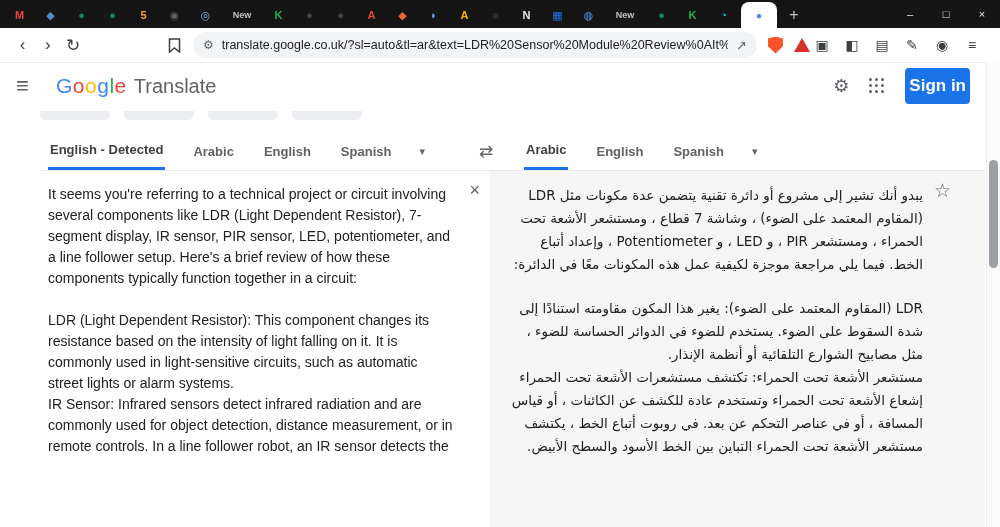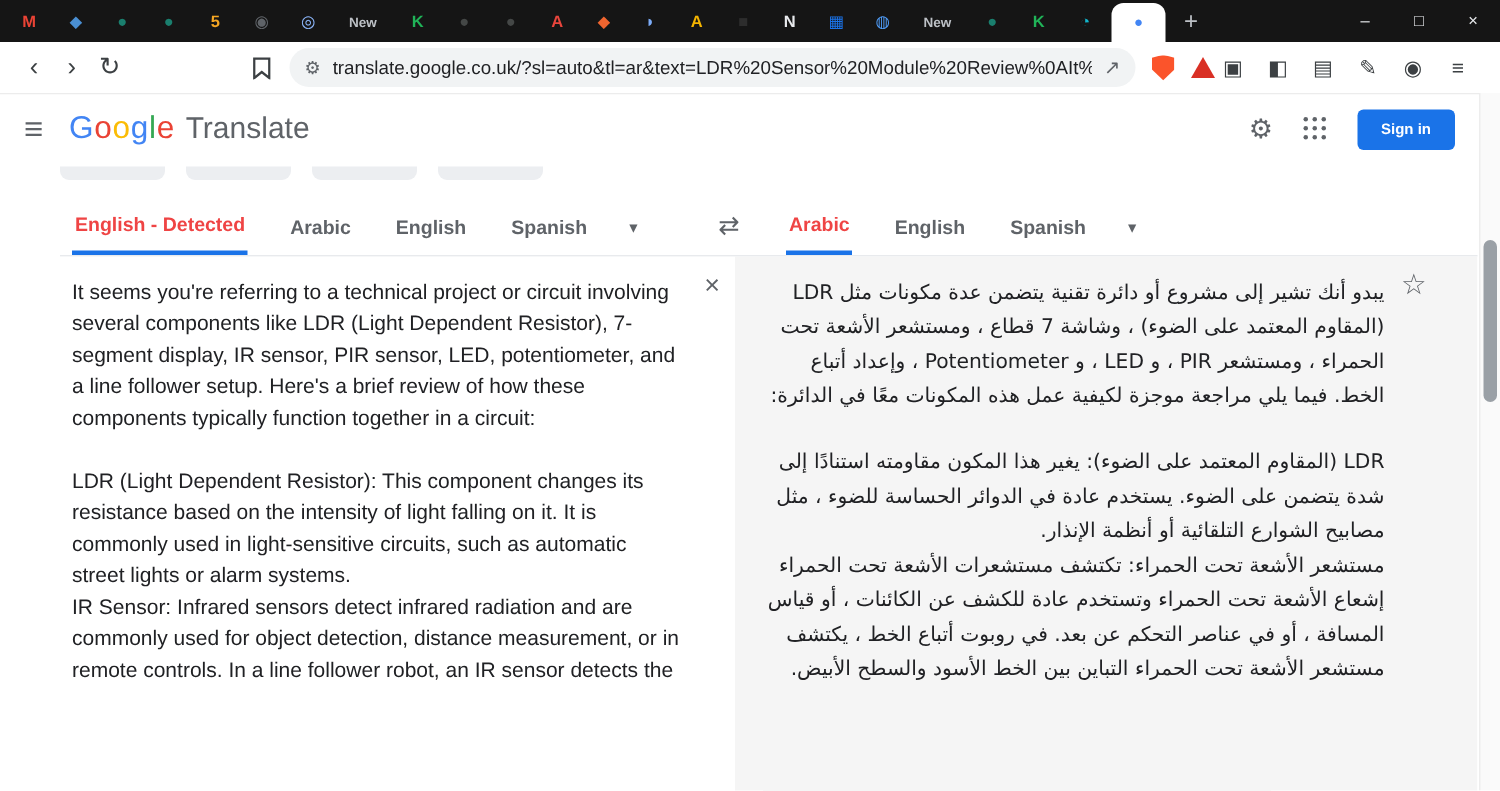--- a/index.html
+++ b/index.html
@@ -29,39 +29,39 @@
   .share-icon{color:#5f6368;font-size:13px}
   .ext{margin-left:11px;display:flex;align-items:center;justify-content:center;cursor:pointer}
   .shield{width:15px;height:17px;background:#fb542b;clip-path:polygon(50% 0,100% 12%,100% 58%,50% 100%,0 58%,0 12%)}
   .warn-tri{width:0;height:0;border-left:8px solid transparent;border-right:8px solid transparent;border-bottom:14px solid #d93025}
   .toolbar-right{margin-left:auto;display:flex;align-items:center;gap:6px;padding-right:6px}
   .tbi{width:24px;height:24px;display:flex;align-items:center;justify-content:center;color:#3c4043;font-size:14px;cursor:pointer}
 
   
   .gt-header{height:46px;display:flex;align-items:center;padding:0 30px 0 16px;background:#fff}
   .menu-icon{font-size:22px;color:#5f6368;width:30px;cursor:pointer}
-  .logo{display:flex;align-items:baseline;gap:7px}
+  .logo{margin-left:10px;display:flex;align-items:baseline;gap:7px}
   .logo-g{font-size:21px;letter-spacing:0.5px}
   .logo-suffix{color:#5f6368;font-size:20px}
   .gt-right{margin-left:auto;display:flex;align-items:center;gap:20px}
   .gear{font-size:18px;color:#5f6368;cursor:pointer}
   .apps-grid{width:16px;height:16px;display:grid;grid-template-columns:repeat(3,1fr);gap:2px;cursor:pointer}
   .apps-grid i{width:3px;height:3px;border-radius:50%;background:#5f6368}
-  .signin{background:#1a73e8;color:#fff;font-size:10px;font-weight:bold;border:none;border-radius:4px;padding:8px 16px;cursor:pointer;font-family:inherit}
+  .signin{background:#1a73e8;color:#fff;font-size:17px;font-weight:bold;border:none;border-radius:4px;padding:8px 4px;cursor:pointer;font-family:inherit}
 
   
   .pills{display:flex;gap:14px;padding:2px 0 6px 40px}
   .pill{width:70px;height:9px;border-radius:0 0 6px 6px;background:#eceef1}
 
   
   .lang-bar{display:flex;align-items:stretch;height:38px;margin-top:6px}
   .lang-left{display:flex;gap:26px;padding-left:48px;width:448px;box-sizing:border-box}
   .lang-right{display:flex;gap:26px}
   .ltab{background:none;border:none;font-size:13px;font-weight:bold;color:#5f6368;padding:0 2px;cursor:pointer;display:flex;align-items:center;font-family:inherit}
-  .ltab.active{color:#ef4444;border-bottom:3px solid #1a73e8}
+  .ltab.active{color:#404040;border-bottom:3px solid #1a73e8}
   .lang-chevron{color:#5f6368;font-size:11px;display:flex;align-items:center;cursor:pointer}
   .swap{width:76px;display:flex;align-items:center;justify-content:center;color:#5f6368;font-size:17px;cursor:pointer}
 
   
   .panels{display:flex;margin-left:40px;width:945px;height:369px;border-top:1px solid #e8eaed;overflow:hidden}
   .panel-src{width:450px;position:relative;padding:13px 34px 0 8px;box-sizing:border-box;background:#fff}
   .panel-tgt{flex:1;background:#f5f5f5;position:relative;padding:13px 62px 0 16px;box-sizing:border-box;
              direction:rtl;text-align:right;font-family:"DejaVu Sans",sans-serif;overflow:hidden}
   .para{line-height:21px}
   .para.gap{margin-bottom:21px}
@@ -246,21 +246,21 @@
     <div>
         <div class="para gap">It seems you're referring to a technical project or circuit involving several components like LDR (Light Dependent Resistor), 7-segment display, IR sensor, PIR sensor, LED, potentiometer, and a line follower setup. Here's a brief review of how these components typically function together in a circuit:</div>
         <div class="para">LDR (Light Dependent Resistor): This component changes its resistance based on the intensity of light falling on it. It is commonly used in light-sensitive circuits, such as automatic street lights or alarm systems.</div>
         <div class="para">IR Sensor: Infrared sensors detect infrared radiation and are commonly used for object detection, distance measurement, or in remote controls. In a line follower robot, an IR sensor detects the</div>
       </div>
   </div>
   <div class="panel-tgt">
     <div class="star">☆</div>
     <div>
         <div class="para gap">يبدو أنك تشير إلى مشروع أو دائرة تقنية يتضمن عدة مكونات مثل LDR (المقاوم المعتمد على الضوء) ، وشاشة 7 قطاع ، ومستشعر الأشعة تحت الحمراء ، ومستشعر PIR ، و LED ، و Potentiometer ، وإعداد أتباع الخط. فيما يلي مراجعة موجزة لكيفية عمل هذه المكونات معًا في الدائرة:</div>
-        <div class="para">LDR (المقاوم المعتمد على الضوء): يغير هذا المكون مقاومته استنادًا إلى شدة يتضمن على الضوء. يستخدم عادة في الدوائر الحساسة للضوء ، مثل مصابيح الشوارع التلقائية أو أنظمة الإنذار.</div>
+        <div class="para">LDR (المقاوم المعتمد على الضوء): يغير هذا المكون مقاومته استنادًا إلى شدة السقوط على الضوء. يستخدم للضوء في الدوائر الحساسة للضوء ، مثل مصابيح الشوارع التلقائية أو أنظمة الإنذار.</div>
         <div class="para">مستشعر الأشعة تحت الحمراء: تكتشف مستشعرات الأشعة تحت الحمراء إشعاع الأشعة تحت الحمراء وتستخدم عادة للكشف عن الكائنات ، أو قياس المسافة ، أو في عناصر التحكم عن بعد. في روبوت أتباع الخط ، يكتشف مستشعر الأشعة تحت الحمراء التباين بين الخط الأسود والسطح الأبيض.</div>
       </div>
   </div>
 </div>
 
 <div class="scrollbar">
   <div class="thumb"></div>
 </div>
 
 </body></html>

